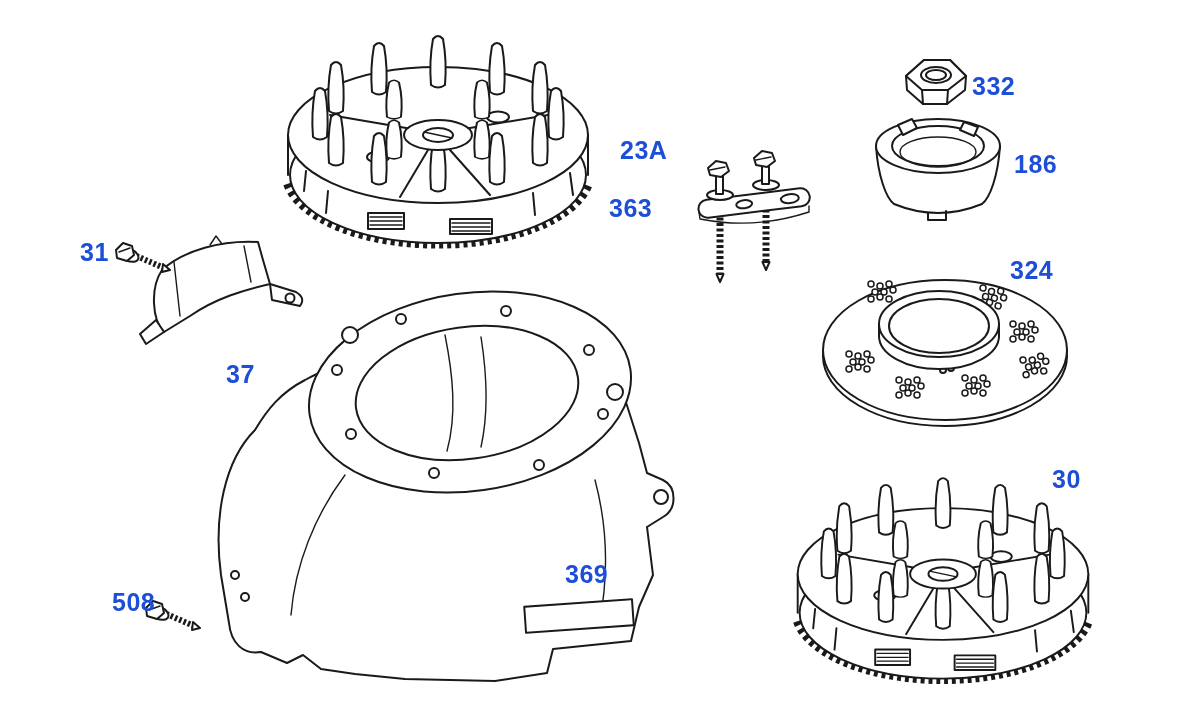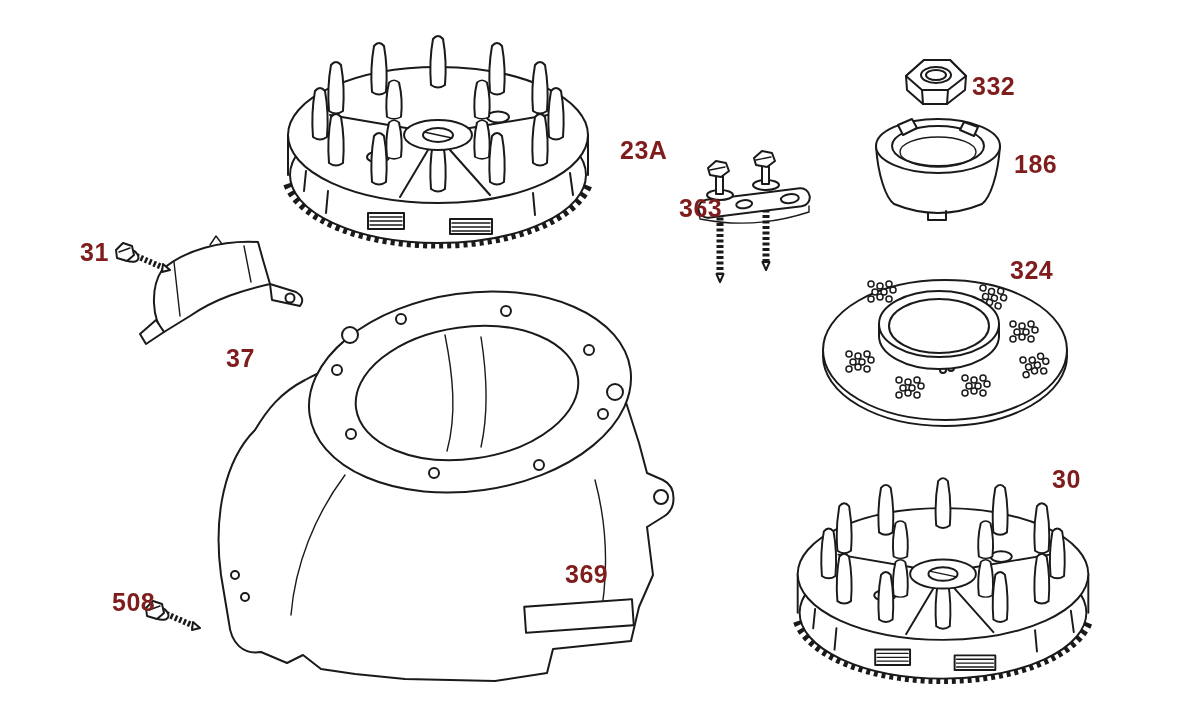--- a/index.html
+++ b/index.html
@@ -2,21 +2,21 @@
 <html><head>
 <meta charset="utf-8">
 <style>
   html,body{margin:0;padding:0;background:#fff;}
   .stage{
     position:relative;width:1200px;height:716px;background:#ffffff;overflow:hidden;
     font-family:"Liberation Sans",sans-serif;
   }
   .part{position:absolute;}
   .part-label{
-    position:absolute;font-weight:bold;font-size:25px;color:#7f1d1d;
+    position:absolute;font-weight:bold;font-size:25px;color:#1d4ed8;
     letter-spacing:.5px;z-index:5;white-space:nowrap;
   }
   .fw{fill:#ffffff;stroke:#1a1a1a;stroke-width:2;stroke-linejoin:round;}
   .ln{fill:none;stroke:#1a1a1a;stroke-width:2;stroke-linecap:round;stroke-linejoin:round;}
   .thin{stroke-width:1.4;}
 </style>
 </head>
 <body>
 
 <div class="stage">
@@ -185,21 +185,21 @@
     <path class="ln thin" d="M7 14 L18 10"></path>
   </svg>
 
   <svg class="part" style="left:788px;top:448px" width="310" height="252" viewBox="0 0 320 260">
     <use href="#sym-flywheel" width="320" height="260"></use>
   </svg>
 
   <div class="part-label" style="left:620px;top:136px">23A</div>
   <div class="part-label" style="left:972px;top:72px">332</div>
   <div class="part-label" style="left:1014px;top:150px">186</div>
-  <div class="part-label" style="left:679px;top:194px">363</div>
+  <div class="part-label" style="left:609px;top:194px">363</div>
   <div class="part-label" style="left:1010px;top:256px">324</div>
   <div class="part-label" style="left:80px;top:238px">31</div>
-  <div class="part-label" style="left:226px;top:344px">37</div>
+  <div class="part-label" style="left:226px;top:360px">37</div>
   <div class="part-label" style="left:565px;top:560px">369</div>
   <div class="part-label" style="left:112px;top:588px">508</div>
   <div class="part-label" style="left:1052px;top:465px">30</div>
 
 </div>
 
 </body></html>

